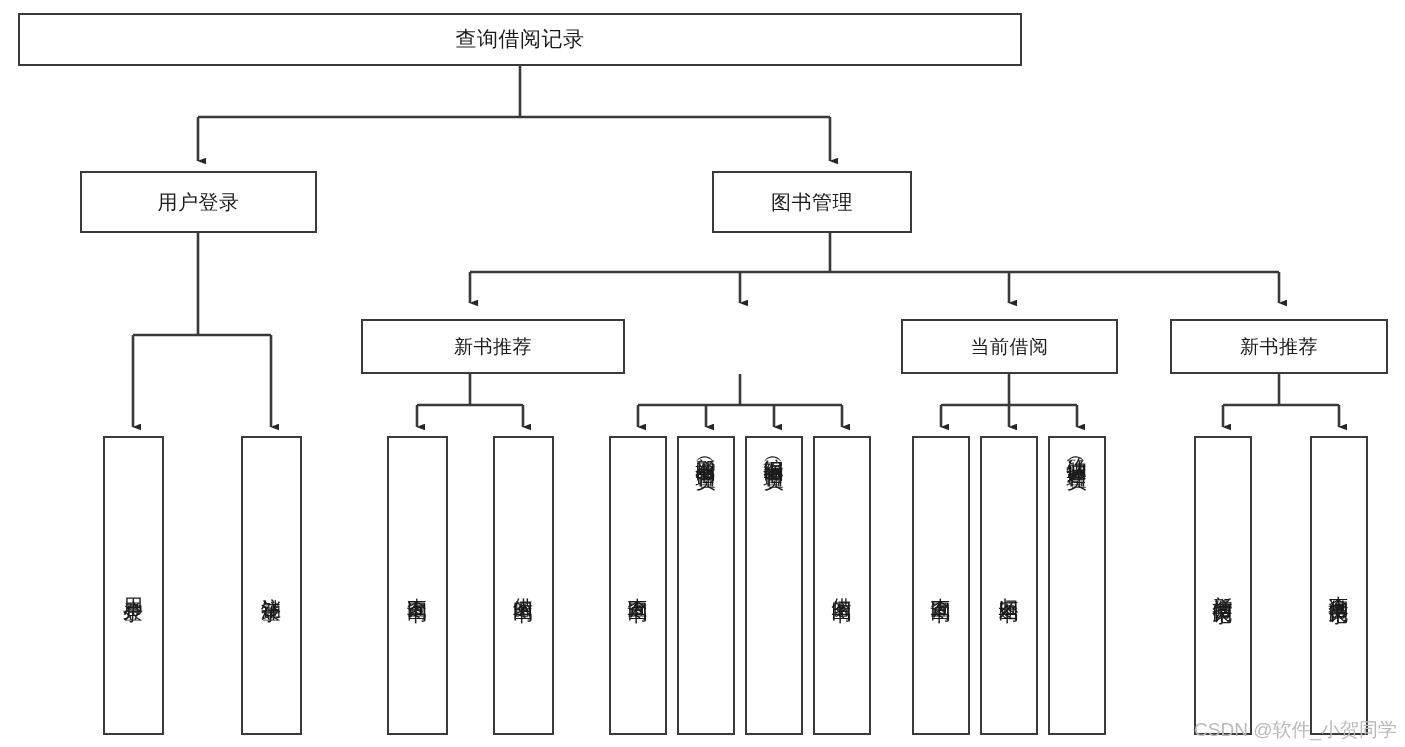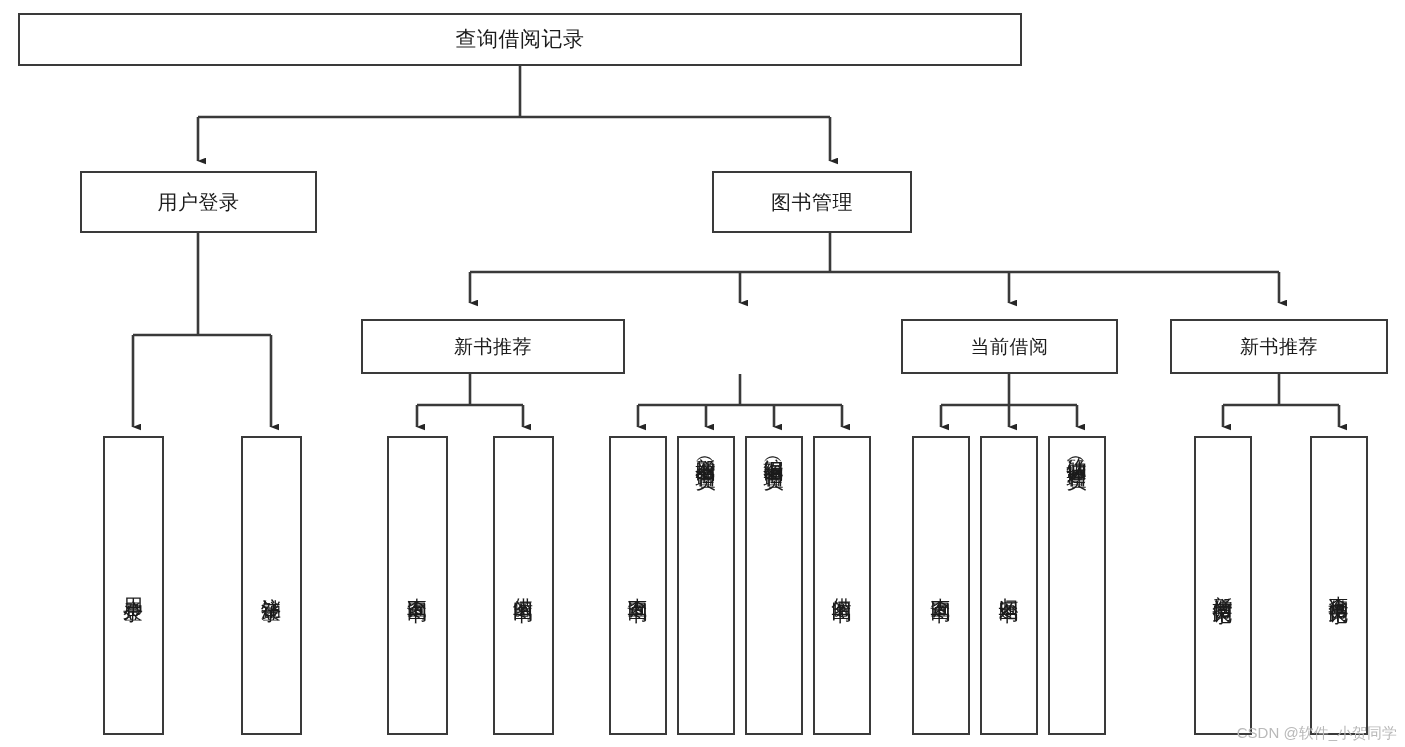--- a/index.html
+++ b/index.html
@@ -62,21 +62,21 @@
     white-space: pre-line;
   }
   .node-leaf.leaf-centered {
     align-items: center;
     padding-top: 0;
   }
   .watermark {
     position: absolute;
     right: 8px;
     bottom: 4px;
-    font-size: 15px;
+    font-size: 19px;
     color: #b9b9b9;
     white-space: nowrap;
     pointer-events: none;
   }
 </style>
 </head>
 <body>
 
 <div id="diagram-root">
 

